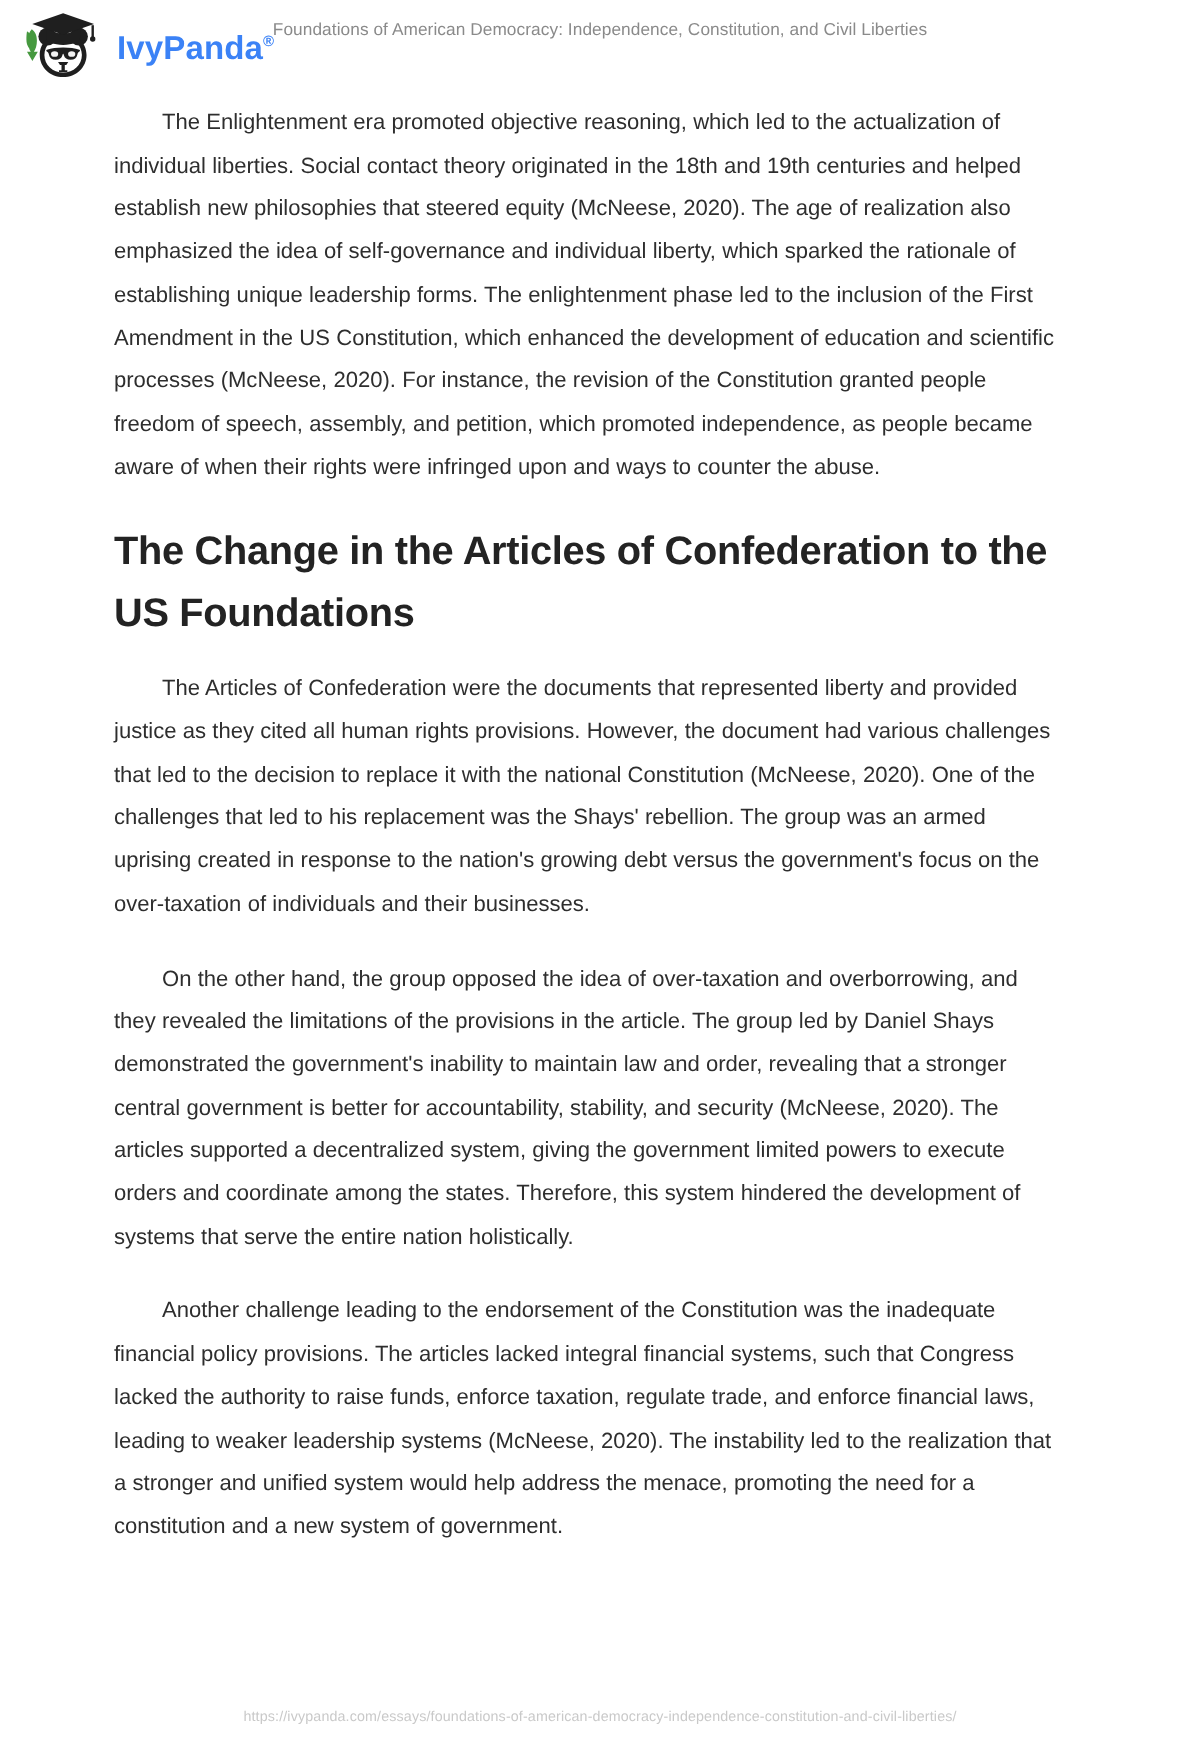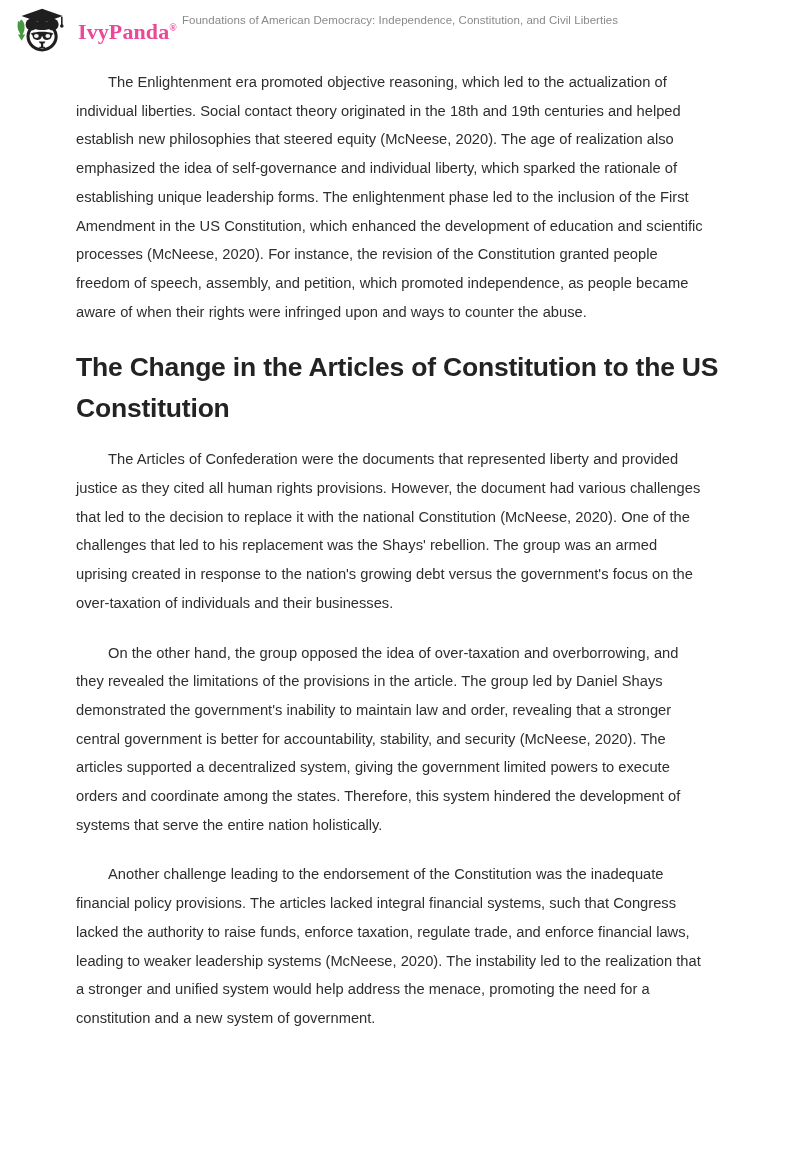--- a/index.html
+++ b/index.html
@@ -43,24 +43,24 @@
   }
 
   .brand-mark {
     width: 58px;
     height: 46px;
     position: relative;
     display: block;
   }
 
   .brand-name {
-    font-family: Liberation Serif, serif;
+    font-family: Liberation Sans, sans-serif;
     font-weight: bold;
     font-size: 22px;
-    color: #ec4899;
+    color: #3b82f6;
     letter-spacing: 0.1px;
     line-height: 1;
     position: relative;
     top: 1px;
   }
 
   .brand-name .reg {
     font-size: 10px;
     vertical-align: super;
     font-weight: bold;
@@ -178,24 +178,27 @@
       <span class="brand-name"><span>IvyPanda</span><span class="reg">®</span></span>
     </div>
 
     <div class="header-title">Foundations of American Democracy: Independence, Constitution, and Civil Liberties</div>
   </div>
 
   <div class="content">
 
     <p class="para">The Enlightenment era promoted objective reasoning, which led to the actualization of individual liberties. Social contact theory originated in the 18th and 19th centuries and helped establish new philosophies that steered equity (McNeese, 2020). The age of realization also emphasized the idea of self-governance and individual liberty, which sparked the rationale of establishing unique leadership forms. The enlightenment phase led to the inclusion of the First Amendment in the US Constitution, which enhanced the development of education and scientific processes (McNeese, 2020). For instance, the revision of the Constitution granted people freedom of speech, assembly, and petition, which promoted independence, as people became aware of when their rights were infringed upon and ways to counter the abuse.</p>
 
-    <h2 class="section-heading">The Change in the Articles of Constitution to the US Constitution</h2>
+    <h2 class="section-heading">The Change in the Articles of Confederation to the US Foundations</h2>
 
     <p class="para">The Articles of Confederation were the documents that represented liberty and provided justice as they cited all human rights provisions. However, the document had various challenges that led to the decision to replace it with the national Constitution (McNeese, 2020). One of the challenges that led to his replacement was the Shays' rebellion. The group was an armed uprising created in response to the nation's growing debt versus the government's focus on the over-taxation of individuals and their businesses.</p>
 
     <p class="para">On the other hand, the group opposed the idea of over-taxation and overborrowing, and they revealed the limitations of the provisions in the article. The group led by Daniel Shays demonstrated the government's inability to maintain law and order, revealing that a stronger central government is better for accountability, stability, and security (McNeese, 2020). The articles supported a decentralized system, giving the government limited powers to execute orders and coordinate among the states. Therefore, this system hindered the development of systems that serve the entire nation holistically.</p>
 
     <p class="para tight">Another challenge leading to the endorsement of the Constitution was the inadequate financial policy provisions. The articles lacked integral financial systems, such that Congress lacked the authority to raise funds, enforce taxation, regulate trade, and enforce financial laws, leading to weaker leadership systems (McNeese, 2020). The instability led to the realization that a stronger and unified system would help address the menace, promoting the need for a constitution and a new system of government.</p>
 
   </div>
 
+  <div class="page-footer">
+    <div class="footer-url">https://ivypanda.com/essays/foundations-of-american-democracy-independence-constitution-and-civil-liberties/</div>
+  </div>
 
 </div>
 
 </body></html>

